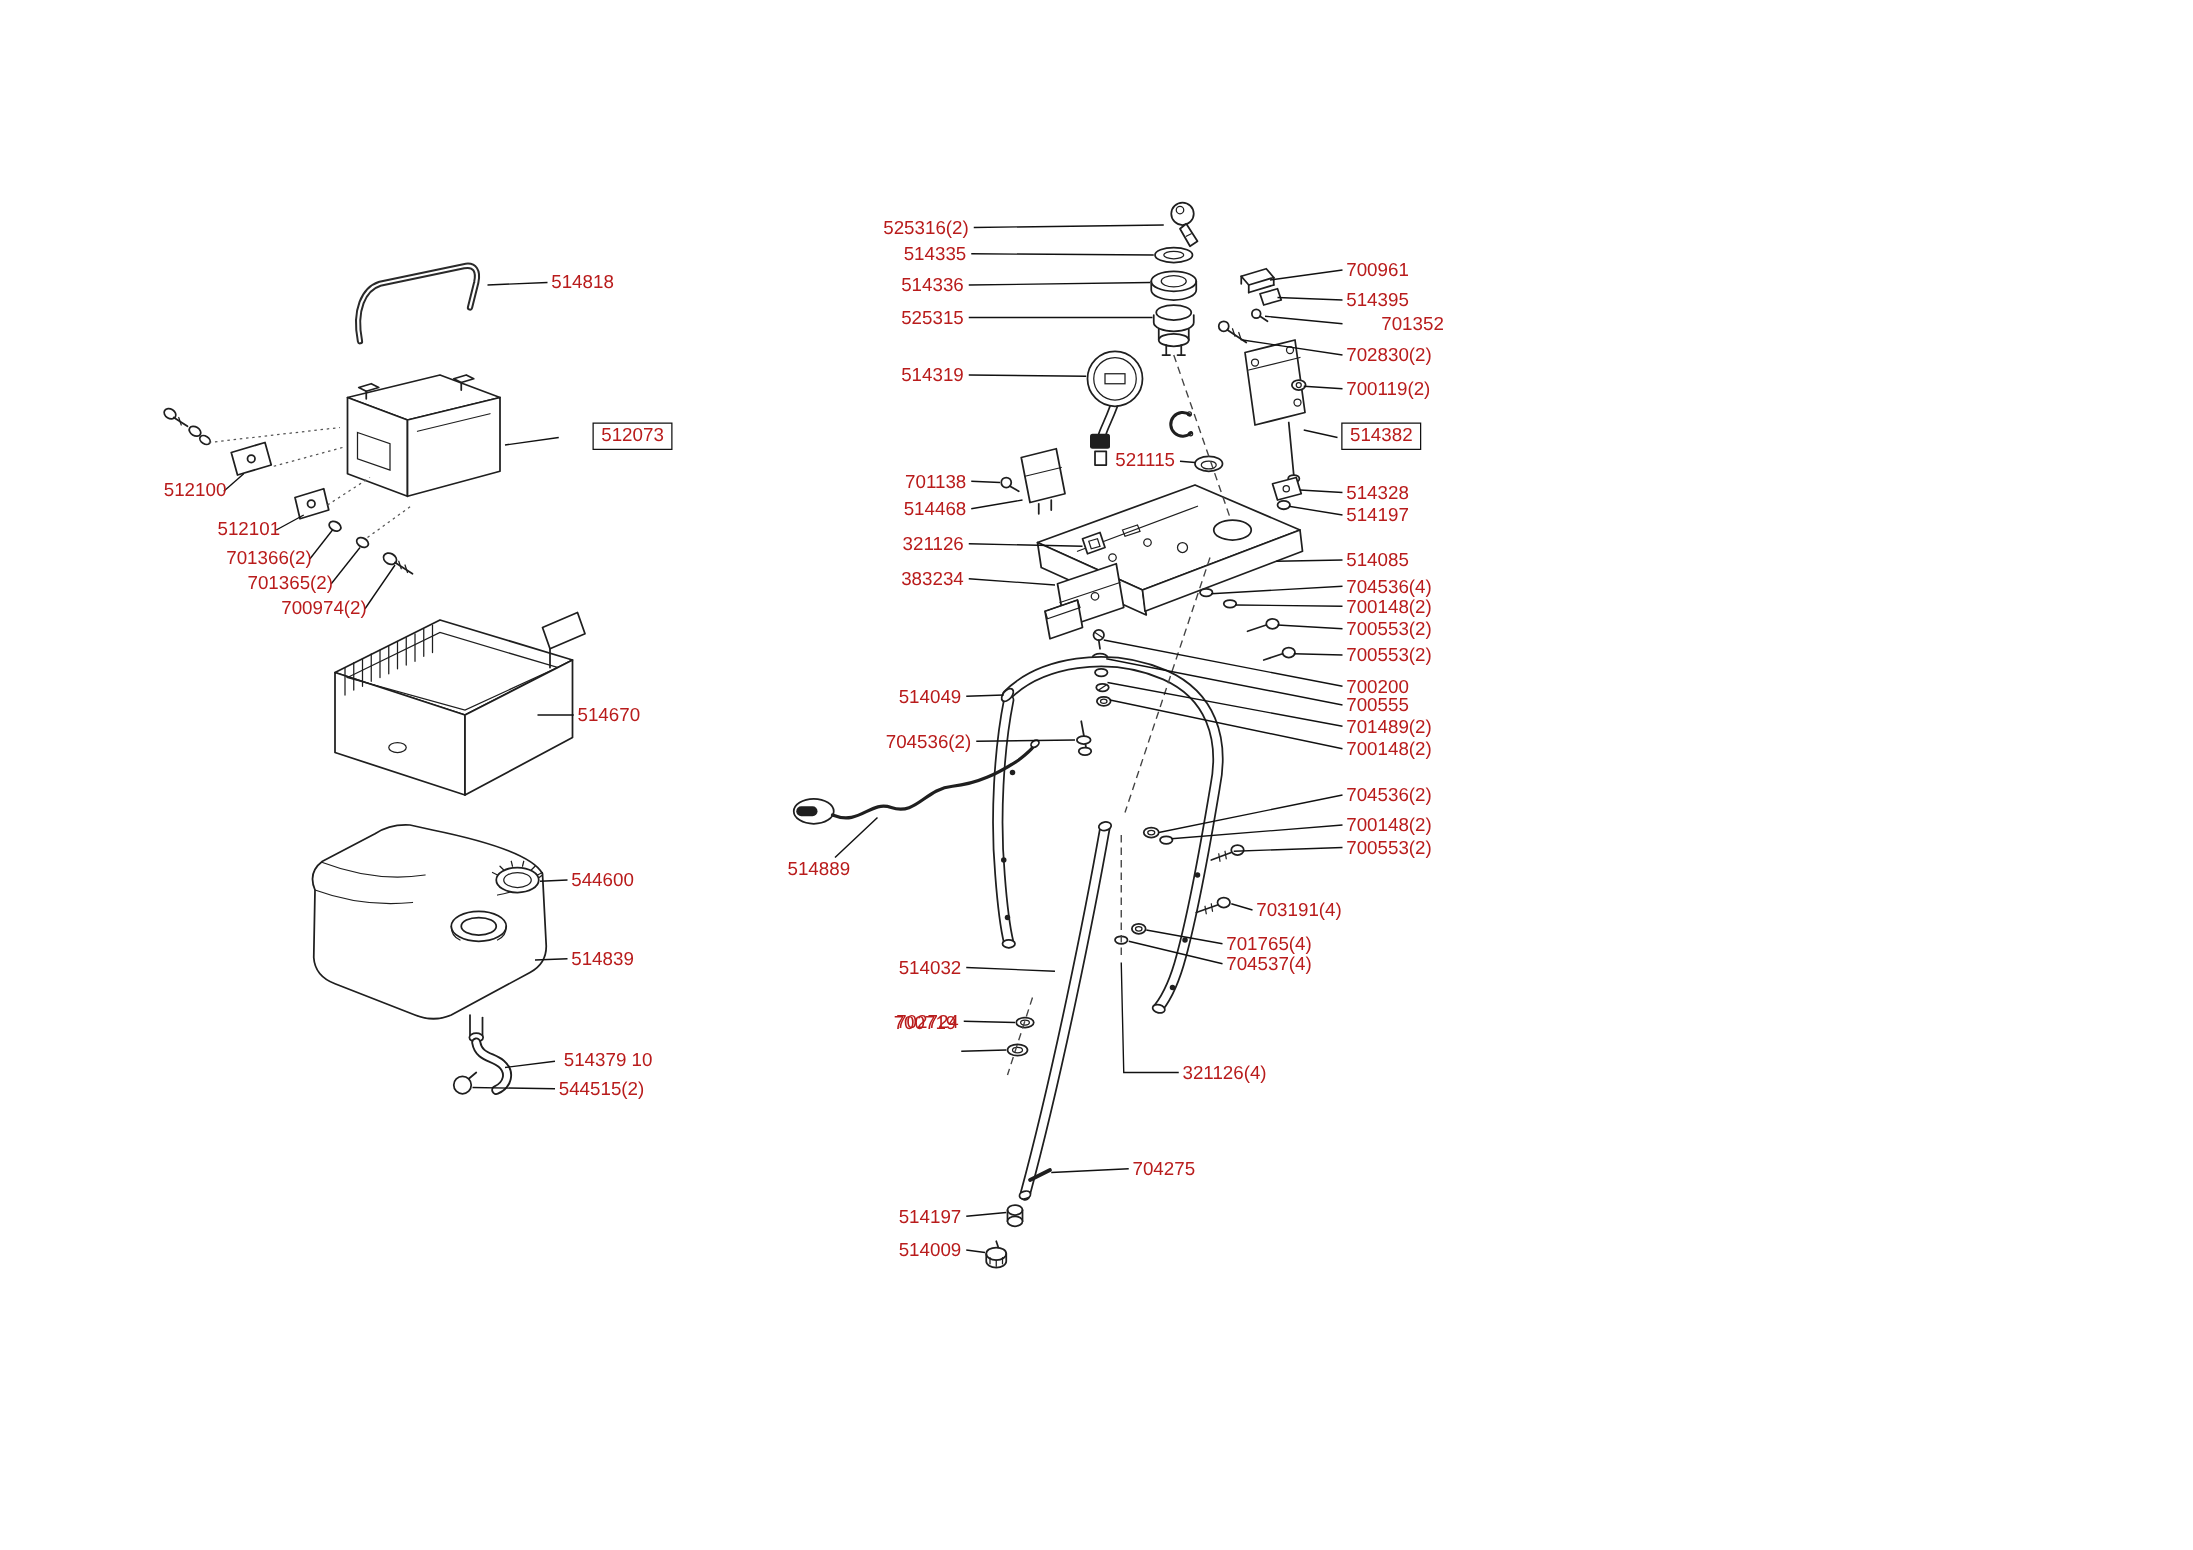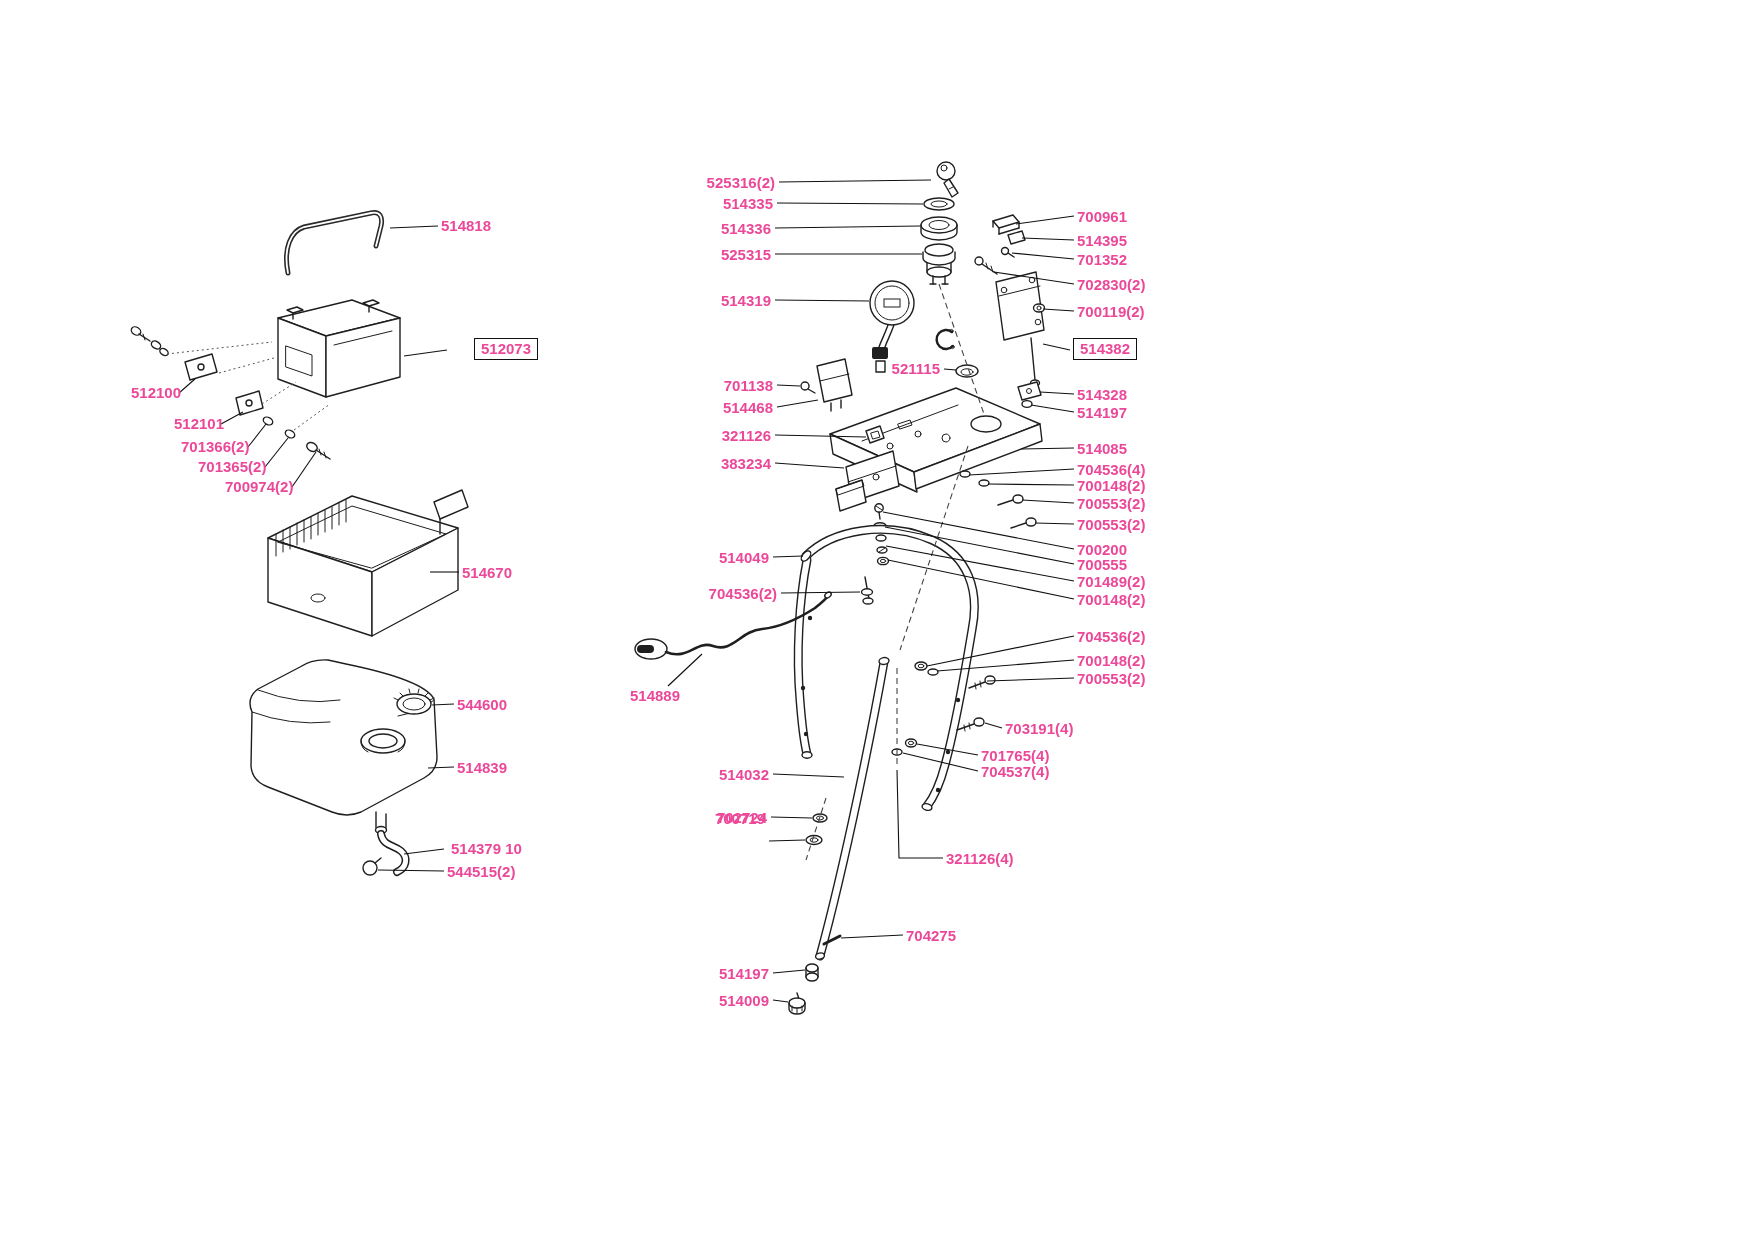--- a/index.html
+++ b/index.html
@@ -1,21 +1,21 @@
 <!DOCTYPE html>
 <html><head>
 <meta charset="utf-8">
 <style>
   *{box-sizing:border-box}
   html,body{margin:0;padding:0;background:#ffffff}
   #canvas{position:relative;width:1754px;height:1240px;background:#fff;
           font-family:"Liberation Sans",sans-serif;overflow:hidden}
   #art,#leads{position:absolute;left:0;top:0}
   #labels{position:absolute;left:0;top:0;width:100%;height:100%}
-  .part-label{position:absolute;font-size:15px;font-weight:700;color:#ec4899;
+  .part-label{position:absolute;font-size:15px;font-weight:400;color:#b91c1c;
               white-space:nowrap;line-height:15px}
   .part-label.r{transform:translateX(-100%)}
   .part-label.boxed{border:1.4px solid #111;padding:2px 6px 3px}
   svg .ln{stroke:#1f1f1f;stroke-width:1.4;fill:none;stroke-linecap:round;stroke-linejoin:round}
   svg .fw{stroke:#1f1f1f;stroke-width:1.4;fill:#ffffff;stroke-linejoin:round}
   svg .fd{fill:#1f1f1f;stroke:none}
   svg .thin{stroke:#1f1f1f;stroke-width:1;fill:none;stroke-linecap:round}
   svg .tube-o{stroke:#1f1f1f;stroke-width:9;fill:none;stroke-linecap:round}
   svg .tube-i{stroke:#ffffff;stroke-width:6.2;fill:none;stroke-linecap:round}
   svg .rod-o{stroke:#2a2a2a;stroke-width:5;fill:none;stroke-linecap:round}
@@ -385,21 +385,21 @@
       <div class="part-label r" style="left: 769px; top: 550px;">514049</div>
       <div class="part-label r" style="left: 777px; top: 586px;">704536(2)</div>
       <div class="part-label" style="left: 630px; top: 688px;">514889</div>
       <div class="part-label r" style="left: 769px; top: 767px; text-align: center;">514032</div>
       <div class="part-label r" style="left: 767px; top: 810px;">702724</div>
       <div class="part-label r" style="left: 765px; top: 811px;">700719</div>
       <div class="part-label r" style="left: 769px; top: 966px;">514197</div>
       <div class="part-label r" style="left: 769px; top: 993px;">514009</div>
       <div class="part-label" style="left: 1077px; top: 209px;">700961</div>
       <div class="part-label" style="left: 1077px; top: 233px;">514395</div>
-      <div class="part-label" style="left: 1077px; top: 252px;">701352</div>
+      <div class="part-label" style="left: 1105px; top: 252px;">701352</div>
       <div class="part-label" style="left: 1077px; top: 277px;">702830(2)</div>
       <div class="part-label" style="left: 1077px; top: 304px;">700119(2)</div>
       <div class="part-label boxed" style="left: 1073px; top: 338px;">514382</div>
       <div class="part-label" style="left: 1077px; top: 387px;">514328</div>
       <div class="part-label" style="left: 1077px; top: 405px;">514197</div>
       <div class="part-label" style="left: 1077px; top: 441px;">514085</div>
       <div class="part-label" style="left: 1077px; top: 462px;">704536(4)</div>
       <div class="part-label" style="left: 1077px; top: 478px;">700148(2)</div>
       <div class="part-label" style="left: 1077px; top: 496px;">700553(2)</div>
       <div class="part-label" style="left: 1077px; top: 517px;">700553(2)</div>

